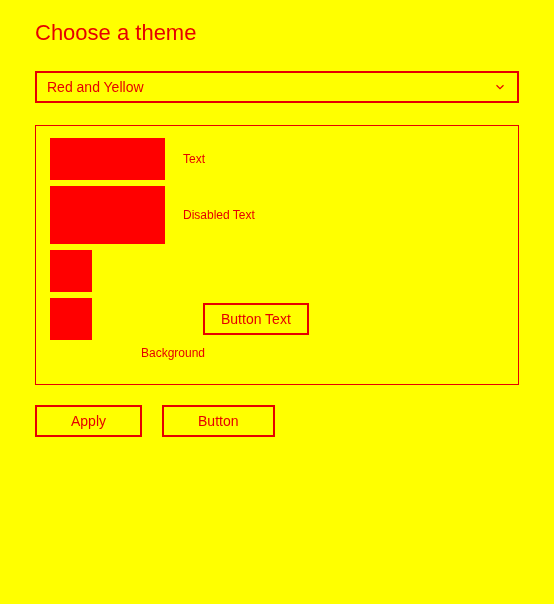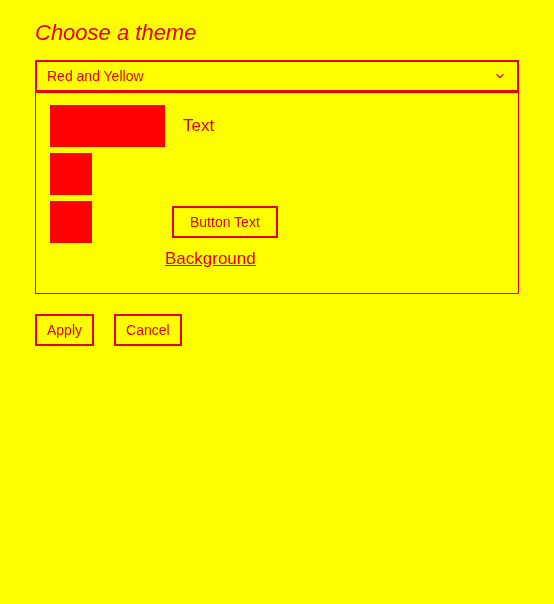--- a/index.html
+++ b/index.html
@@ -12,31 +12,31 @@
       width: 554px;
       height: 604px;
       font-family: "Segoe UI", Arial, sans-serif;
       padding: 20px 35px 20px 35px;
       overflow: hidden;
     }
     .title {
       color: #e60000;
       font-size: 22px;
       font-weight: 400;
-      margin-bottom: 14px;
-      font-style: italic;
+      margin-bottom: 25px;
     }
     .dropdown {
       border: 2px solid #e60000;
       color: #e60000;
       padding: 6px 10px 6px 10px;
       font-size: 14px;
       display: flex;
       justify-content: space-between;
       align-items: center;
+      margin-bottom: 22px;
       cursor: pointer;
     }
     .chevron svg {
       width: 14px;
       height: 14px;
       display: block;
     }
     .preview-panel {
       border: 1px solid #e60000;
       padding: 12px 14px 18px 14px;
@@ -51,44 +51,44 @@
     .swatch {
       background: #ff0000;
     }
     .sw-text { width: 115px; height: 42px; }
     .sw-hyper { width: 115px; height: 42px; }
     .sw-disabled { width: 115px; height: 58px; }
     .sw-selected { width: 42px; height: 42px; }
     .sw-button { width: 42px; height: 42px; }
     .label-text {
       color: #e60000;
-      font-size: 17px;
+      font-size: 12px;
     }
     .button-text-box {
       border: 2px solid #e60000;
       color: #e60000;
       font-size: 14px;
       padding: 6px 16px;
       display: inline-block;
     }
     .row.selected-row .swatch { margin-left: 0; }
     .row.selected-row .label-text { margin-left: 80px; }
-    .row.button-row .label-wrap { margin-left: 62px; }
+    .row.button-row .label-wrap { margin-left: 93px; }
     .row.bg-row { margin-top: 4px; }
-    .row.bg-row .label-text { margin-left: 115px; text-decoration: underline; }
+    .row.bg-row .label-text { margin-left: 91px; }
     .actions {
       display: flex;
       gap: 20px;
     }
     .btn {
       border: 2px solid #e60000;
       color: #e60000;
       background: transparent;
       font-size: 14px;
-      padding: 6px 10px;
+      padding: 6px 34px;
       cursor: pointer;
       font-family: inherit;
     }
   </style>
 </head>
 <body>
 
 <div class="title">Choose a theme</div>
 
 <div class="dropdown">
@@ -101,34 +101,38 @@
 </div>
 
 <div class="preview-panel">
 
   <div class="row">
     <div class="swatch sw-text"></div>
     <span class="label-text">Text</span>
   </div>
 
 
+  <div class="row">
+    <div class="swatch sw-disabled"></div>
+    <span class="label-text">Disabled Text</span>
+  </div>
 
   <div class="row selected-row">
     <div class="swatch sw-selected"></div>
   </div>
 
   <div class="row button-row">
     <div class="swatch sw-button"></div>
     <span class="label-wrap">
       <span class="button-text-box">Button Text</span>
     </span>
   </div>
 
   <div class="row bg-row">
     <span class="label-text">Background</span>
   </div>
 
 </div>
 
 <div class="actions">
   <button class="btn">Apply</button>
-  <button class="btn">Cancel</button>
+  <button class="btn">Button</button>
 </div>
 
 </body></html>

